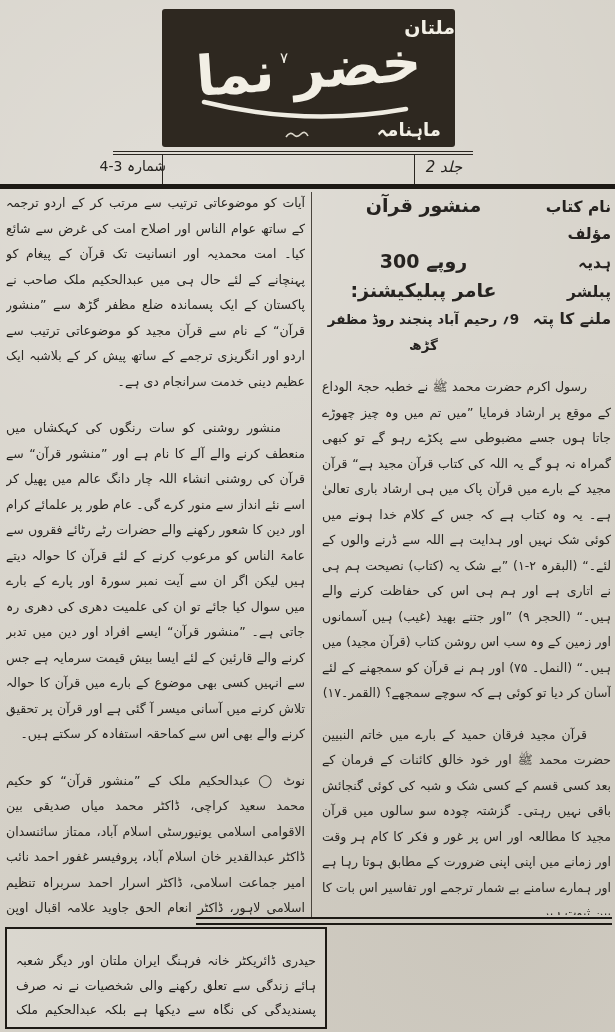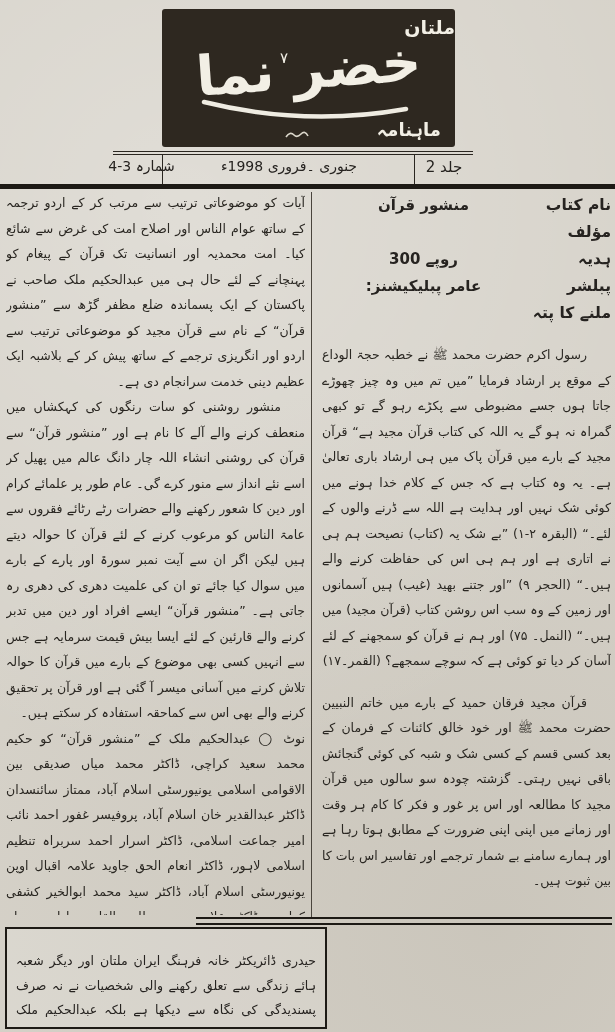--- a/index.html
+++ b/index.html
@@ -38,49 +38,49 @@
   .masthead .monthly {
     position:absolute; bottom:7px; right:14px; font-size:18px; font-weight:bold;
   }
   .masthead .signature { position:absolute; bottom:6px; left:122px; }
   
   .issuebar-topline {
     position:absolute; left:113px; top:151px; width:360px; height:4px;
     border-top:1px solid #2a2620; border-bottom:1px solid #2a2620;
   }
   .issuebar-cell { position:absolute; top:158px; font-size:14px; text-align:center; direction:rtl; }
-  .cell-volume { left:415px; width:58px; font-size:15px; }
+  .cell-volume { left:415px; width:58px; font-size:15px;font-style:italic; }
   .cell-date   { left:163px; width:252px; }
-  .cell-issue  { left:103px;  width:77px; }
+  .cell-issue  { left:89px;  width:77px;text-align:right; }
   .vdiv { position:absolute; top:155px; height:29px; width:1px; background:#2a2620; }
   .vdiv-1 { left:414px; }
   .vdiv-2 { left:162px; }
   .thick-rule {
     position:absolute; left:0; top:184px; width:615px; height:5px;
     background:linear-gradient(#1d1a15 0 60%, #d6d2c9 60% 70%, #1d1a15 70% 100%);
   }
   
   .col-divider { position:absolute; left:311px; top:192px; height:726px; width:1px; background:#4a453d; }
   .column { position:absolute; overflow:hidden; direction:rtl; }
   .col-right { left:322px; top:192px; width:289px; height:723px; }
   .col-left  { left:6px;   top:190px; width:299px; height:725px; }
   
   .info-row { display:flex; direction:rtl; align-items:baseline; line-height:26px; margin-bottom:1px; }
   .info-label { width:86px; flex:none; font-size:15.5px; font-weight:bold; }
-  .info-value { flex:1; text-align:center; font-size:15px; font-weight:bold; }
+  .info-value { flex:1; text-align:center; font-size:19px; font-weight:bold; }
   .info-value.small { font-size:13.5px; }
   .ltr-embed { direction:ltr; unicode-bidi:embed; }
   
   .column p {
     font-size:12.5px; line-height:25.5px; text-align:justify; direction:rtl;
     color:#2a2722;
   }
   .col-right p { margin-top:16px; }
   .col-left p.cont { margin-top:0; }
-  .col-left p { margin-top:0; }
+  .col-left p { margin-top:21px; }
   p.indent { text-indent:24px; }
   .note-marker { font-weight:normal; letter-spacing:2px; }
   
   .double-rule {
     position:absolute; left:196px; top:917px; width:416px; height:8px;
     border-top:2.5px solid #1d1a15; border-bottom:2.5px solid #1d1a15;
   }
   
   .note-box {
     position:absolute; left:5px; top:927px; width:322px; height:102px;
@@ -102,21 +102,20 @@
       <path d="M4 5 Q 105 30 206 12" stroke="#efece2" stroke-width="4.5" fill="none" stroke-linecap="round"></path>
     </svg>
     <div class="monthly">ماہنامہ</div>
     <svg class="signature" width="26" height="12" viewBox="0 0 26 12">
       <path d="M2 8 q4 -6 8 -2 q3 3 7 -1 q4 -4 7 2" stroke="#dcd8cc" stroke-width="1.6" fill="none"></path>
     </svg>
   </div>
 
   <div class="issuebar-topline"></div>
   <div class="issuebar-cell cell-volume">جلد 2</div>
-  <div class="issuebar-cell cell-date">جنوری ۔فروری 1998ء</div>
   <div class="issuebar-cell cell-issue">شمارہ 3-4</div>
   <div class="vdiv vdiv-1"></div>
   <div class="vdiv vdiv-2"></div>
   <div class="thick-rule"></div>
 
   <div class="col-divider"></div>
 
   <div class="column col-right">
     <div class="info-row">
       <span class="info-label">نام کتاب</span>
@@ -128,20 +127,21 @@
     <div class="info-row">
       <span class="info-label">ہدیہ</span>
       <span class="info-value ltr-embed">300 روپے</span>
     </div>
     <div class="info-row">
       <span class="info-label">پبلشر</span>
       <span class="info-value">عامر پبلیکیشنز:</span>
     </div>
     <div class="info-row">
       <span class="info-label">ملنے کا پتہ</span>
+      <span class="info-value small">9؍ رحیم آباد پنجند روڈ مظفر گڑھ</span>
     </div>
 
     <p class="indent">رسول اکرم حضرت محمد ﷺ نے خطبہ حجۃ الوداع کے موقع پر ارشاد فرمایا ”میں تم میں وہ چیز چھوڑے جاتا ہوں جسے مضبوطی سے پکڑے رہو گے تو کبھی گمراہ نہ ہو گے یہ اللہ کی کتاب قرآن مجید ہے“ قرآن مجید کے بارے میں قرآن پاک میں ہی ارشاد باری تعالیٰ ہے۔ یہ وہ کتاب ہے کہ جس کے کلام خدا ہونے میں کوئی شک نہیں اور ہدایت ہے اللہ سے ڈرنے والوں کے لئے۔“ (البقرہ ۲-۱) ”بے شک یہ (کتاب) نصیحت ہم ہی نے اتاری ہے اور ہم ہی اس کی حفاظت کرنے والے ہیں۔“ (الحجر ۹) ”اور جتنے بھید (غیب) ہیں آسمانوں اور زمین کے وہ سب اس روشن کتاب (قرآن مجید) میں ہیں۔“ (النمل۔ ۷۵) اور ہم نے قرآن کو سمجھنے کے لئے آسان کر دیا تو کوئی ہے کہ سوچے سمجھے؟ (القمر۔۱۷)</p>
     <p class="indent">قرآن مجید فرقان حمید کے بارے میں خاتم النبیین حضرت محمد ﷺ اور خود خالق کائنات کے فرمان کے بعد کسی قسم کے کسی شک و شبہ کی کوئی گنجائش باقی نہیں رہتی۔ گزشتہ چودہ سو سالوں میں قرآن مجید کا مطالعہ اور اس پر غور و فکر کا کام ہر وقت اور زمانے میں اپنی اپنی ضرورت کے مطابق ہوتا رہا ہے اور ہمارے سامنے بے شمار ترجمے اور تفاسیر اس بات کا بین ثبوت ہیں۔</p>
     <p class="indent">قرآن مجید جس شکل میں ہمارے سامنے اس وقت موجود ہے یہ خلافت راشدہ کے دور میں مرتب ہوا اور یہ نزول کی ترتیب سے مختلف ہے۔ ہمارے علم کے مطابق 1930ء کی دہائی میں متحدہ ہندوستان (برصغیر) کے غالباً میرٹھ کے ڈپٹی کلکٹر ریٹائرڈ خان بہادر محمد یوسف خان نے ”نسخہ کیمیا“ کے عنوان سے قرآن مجید کی</p>
   </div>
 
   <div class="column col-left">
     <p class="cont">آیات کو موضوعاتی ترتیب سے مرتب کر کے اردو ترجمہ کے ساتھ عوام الناس اور اصلاح امت کی غرض سے شائع کیا۔ امت محمدیہ اور انسانیت تک قرآن کے پیغام کو پہنچانے کے لئے حال ہی میں عبدالحکیم ملک صاحب نے پاکستان کے ایک پسماندہ ضلع مظفر گڑھ سے ”منشور قرآن“ کے نام سے قرآن مجید کو موضوعاتی ترتیب سے اردو اور انگریزی ترجمے کے ساتھ پیش کر کے بلاشبہ ایک عظیم دینی خدمت سرانجام دی ہے۔</p>
     <p class="indent">منشور روشنی کو سات رنگوں کی کہکشاں میں منعطف کرنے والے آلے کا نام ہے اور ”منشور قرآن“ سے قرآن کی روشنی انشاء اللہ چار دانگ عالم میں پھیل کر اسے نئے انداز سے منور کرے گی۔ عام طور پر علمائے کرام اور دین کا شعور رکھنے والے حضرات رٹے رٹائے فقروں سے عامۃ الناس کو مرعوب کرنے کے لئے قرآن کا حوالہ دیتے ہیں لیکن اگر ان سے آیت نمبر سورۃ اور پارے کے بارے میں سوال کیا جائے تو ان کی علمیت دھری کی دھری رہ جاتی ہے۔ ”منشور قرآن“ ایسے افراد اور دین میں تدبر کرنے والے قارئین کے لئے ایسا بیش قیمت سرمایہ ہے جس سے انہیں کسی بھی موضوع کے بارے میں قرآن کا حوالہ تلاش کرنے میں آسانی میسر آ گئی ہے اور قرآن پر تحقیق کرنے والے بھی اس سے کماحقہ استفادہ کر سکتے ہیں۔</p>

